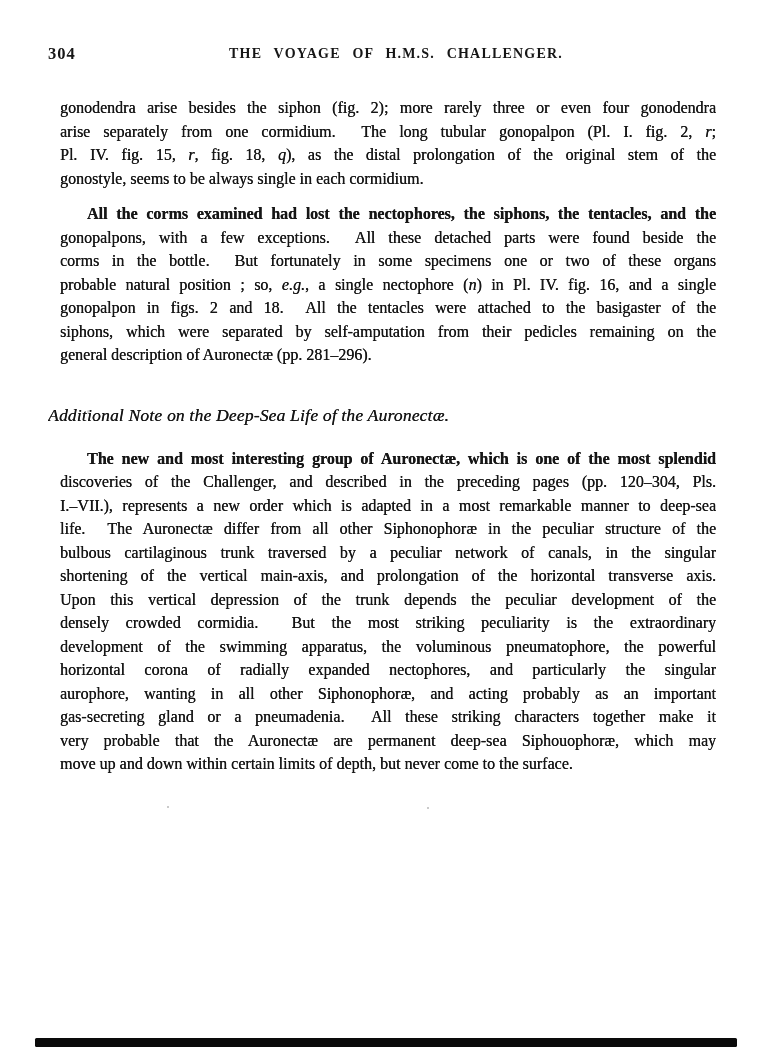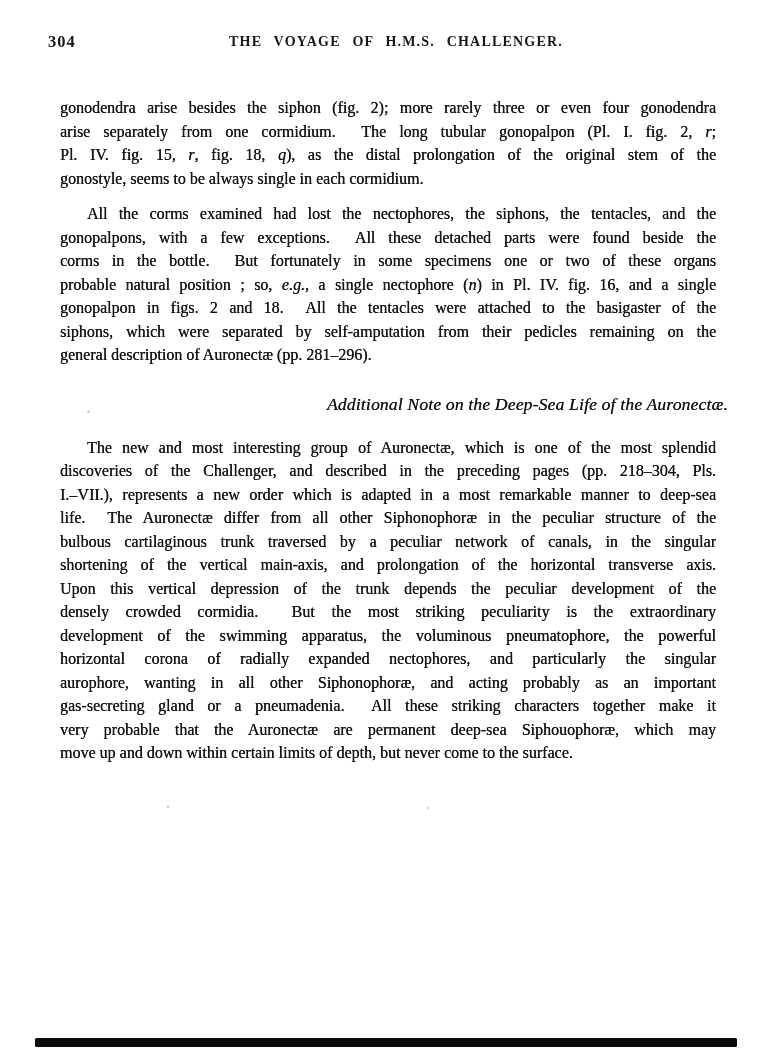--- a/index.html
+++ b/index.html
@@ -10,21 +10,21 @@
     background: #ffffff;
     overflow: hidden;
   }
   body {
     position: relative;
     font-family: "Liberation Serif", "DejaVu Serif", serif;
     color: #161616;
   }
   .page-header {
     position: absolute;
-    top: 32px;
+    top: 44px;
     left: 0;
     width: 776px;
     height: 22px;
   }
   .page-number {
     position: absolute;
     left: 48px;
     top: 0;
     font-size: 16.5px;
     font-weight: 700;
@@ -58,27 +58,28 @@
     text-align-last: justify;
     white-space: normal;
     height: 23.5px;
     overflow: hidden;
   }
   .line.last {
     text-align-last: left;
   }
   .line.indent {
     text-indent: 27px;
+    font-weight: bold;
   }
   .section-heading {
-    margin-top: 25px;
+    margin-top: 36px;
     margin-bottom: 20px;
     height: 24px;
     line-height: 24px;
-    text-align: right;
+    text-align: left;
     font-style: italic;
     font-size: 17.5px;
     letter-spacing: 0.2px;
   }
   .scan-bar {
     position: absolute;
     left: 35px;
     top: 1038px;
     width: 702px;
     height: 9px;
@@ -115,21 +116,21 @@
       <div class="line">gonopalpons, with a few exceptions.&nbsp; All these detached parts were found beside the</div>
       <div class="line">corms in the bottle.&nbsp; But fortunately in some specimens one or two of these organs</div>
       <div class="line">probable natural position ; so, <i>e.g.</i>, a single nectophore (<i>n</i>) in Pl. IV. fig. 16, and a single</div>
       <div class="line">gonopalpon in figs. 2 and 18.&nbsp; All the tentacles were attached to the basigaster of the</div>
       <div class="line">siphons, which were separated by self-amputation from their pedicles remaining on the</div>
       <div class="line last">general description of Auronectæ (pp. 281–296).</div>
     </div>
     <div class="section-heading">Additional Note on the Deep-Sea Life of the Auronectæ.</div>
     <div class="paragraph">
       <div class="line indent">The new and most interesting group of Auronectæ, which is one of the most splendid</div>
-      <div class="line">discoveries of the Challenger, and described in the preceding pages (pp. 218–304, Pls.</div>
+      <div class="line">discoveries of the Challenger, and described in the preceding pages (pp. 120–304, Pls.</div>
       <div class="line">I.–VII.), represents a new order which is adapted in a most remarkable manner to deep-sea</div>
       <div class="line">life.&nbsp; The Auronectæ differ from all other Siphonophoræ in the peculiar structure of the</div>
       <div class="line">bulbous cartilaginous trunk traversed by a peculiar network of canals, in the singular</div>
       <div class="line">shortening of the vertical main-axis, and prolongation of the horizontal transverse axis.</div>
       <div class="line">Upon this vertical depression of the trunk depends the peculiar development of the</div>
       <div class="line">densely crowded cormidia.&nbsp; But the most striking peculiarity is the extraordinary</div>
       <div class="line">development of the swimming apparatus, the voluminous pneumatophore, the powerful</div>
       <div class="line">horizontal corona of radially expanded nectophores, and particularly the singular</div>
       <div class="line">aurophore, wanting in all other Siphonophoræ, and acting probably as an important</div>
       <div class="line">gas-secreting gland or a pneumadenia.&nbsp; All these striking characters together make it</div>

